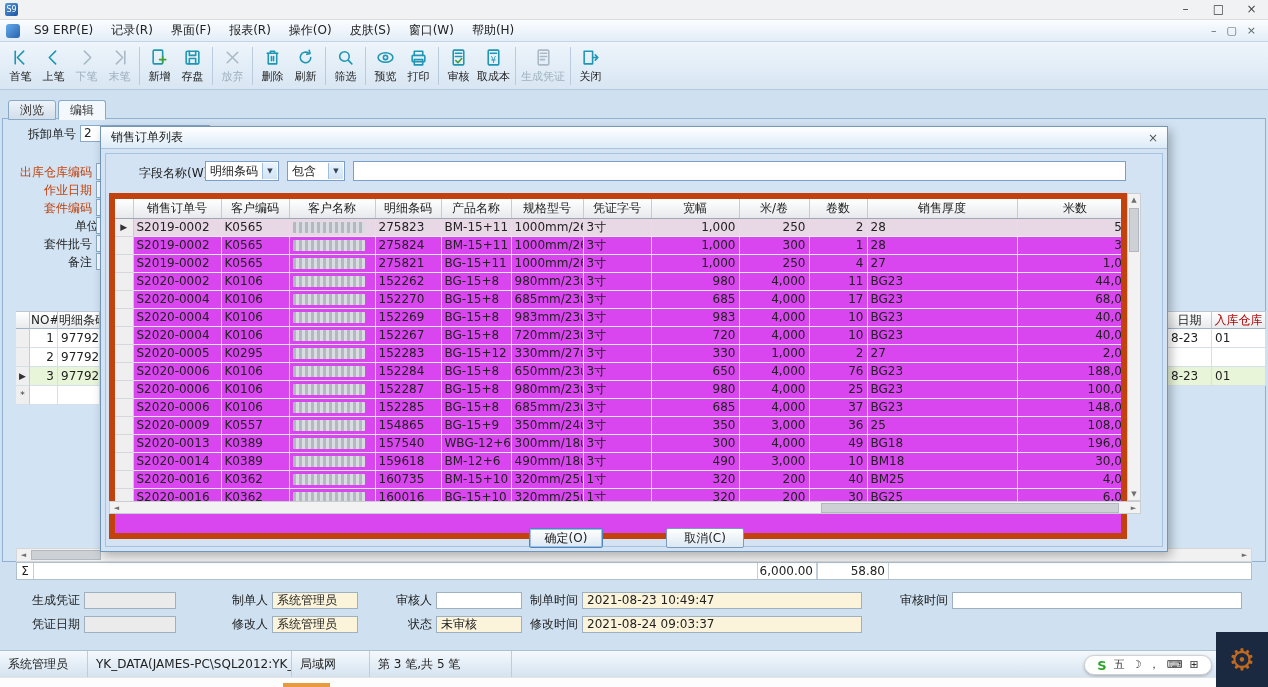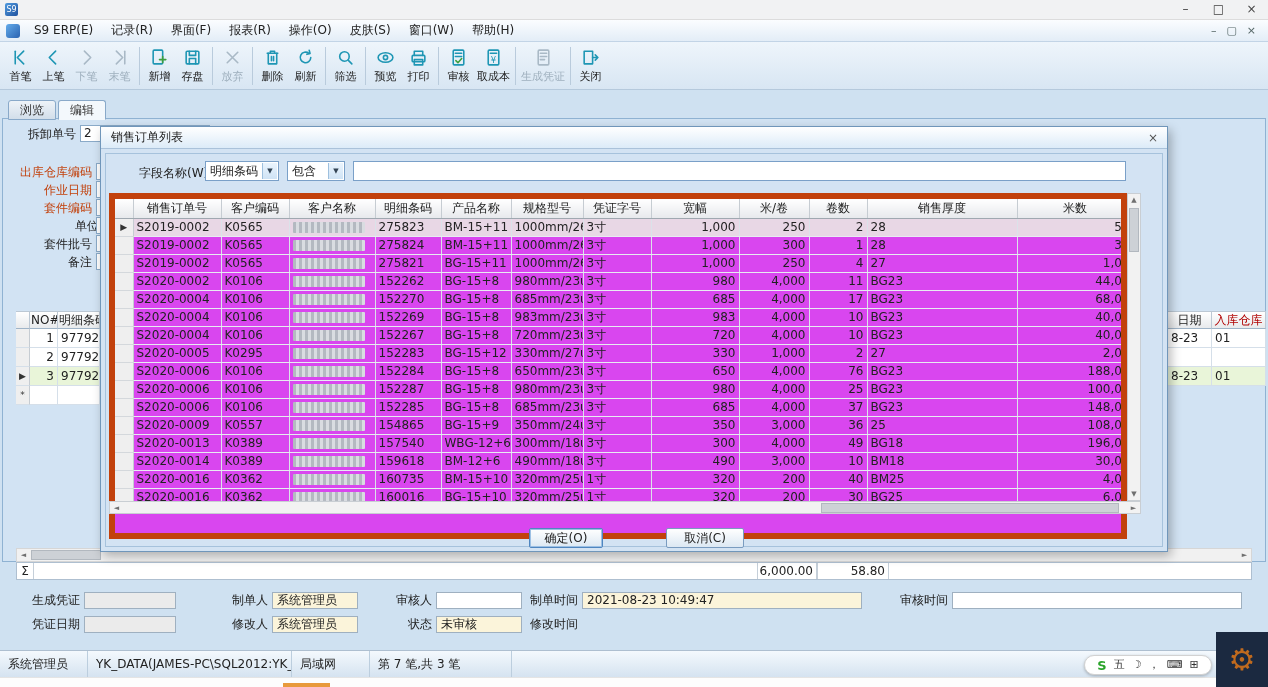--- a/index.html
+++ b/index.html
@@ -338,26 +338,27 @@
   <div class="flbl2" style="left:896px;top:592px;width:52px">审核时间</div>
   <div class="ffield whitef" style="left:952px;top:592px;width:290px"></div>
 
   <div class="flbl2" style="left:22px;top:616px;width:58px">凭证日期</div>
   <div class="ffield gray" style="left:84px;top:616px;width:92px"></div>
   <div class="flbl2" style="left:224px;top:616px;width:44px">修改人</div>
   <div class="ffield cream" style="left:272px;top:616px;width:86px">系统管理员</div>
   <div class="flbl2" style="left:388px;top:616px;width:44px">状态</div>
   <div class="ffield cream" style="left:436px;top:616px;width:86px">未审核</div>
   <div class="flbl2" style="left:526px;top:616px;width:52px">修改时间</div>
+  <div class="ffield cream" style="left:582px;top:616px;width:280px">2021-08-24 09:03:37</div>
 
   <div class="statusbar">
     <div class="sseg" style="width:88px">系统管理员</div>
     <div class="sseg" style="width:204px">YK_DATA(JAMES-PC\SQL2012:YK_DATA)</div>
     <div class="sseg" style="width:78px">局域网</div>
-    <div class="sseg" style="width:142px">第 7 笔,共 3 笔</div>
+    <div class="sseg" style="width:142px">第 3 笔,共 5 笔</div>
     <div class="sseg" style="flex:1;border-right:none"></div>
   </div>
   <div class="bottomstrip"></div>
   <div class="orangebit"></div>
 
   <div class="dialog">
     <div class="dtitle">
       <span>销售订单列表</span>
       <span class="dclose">×</span>
     </div>

